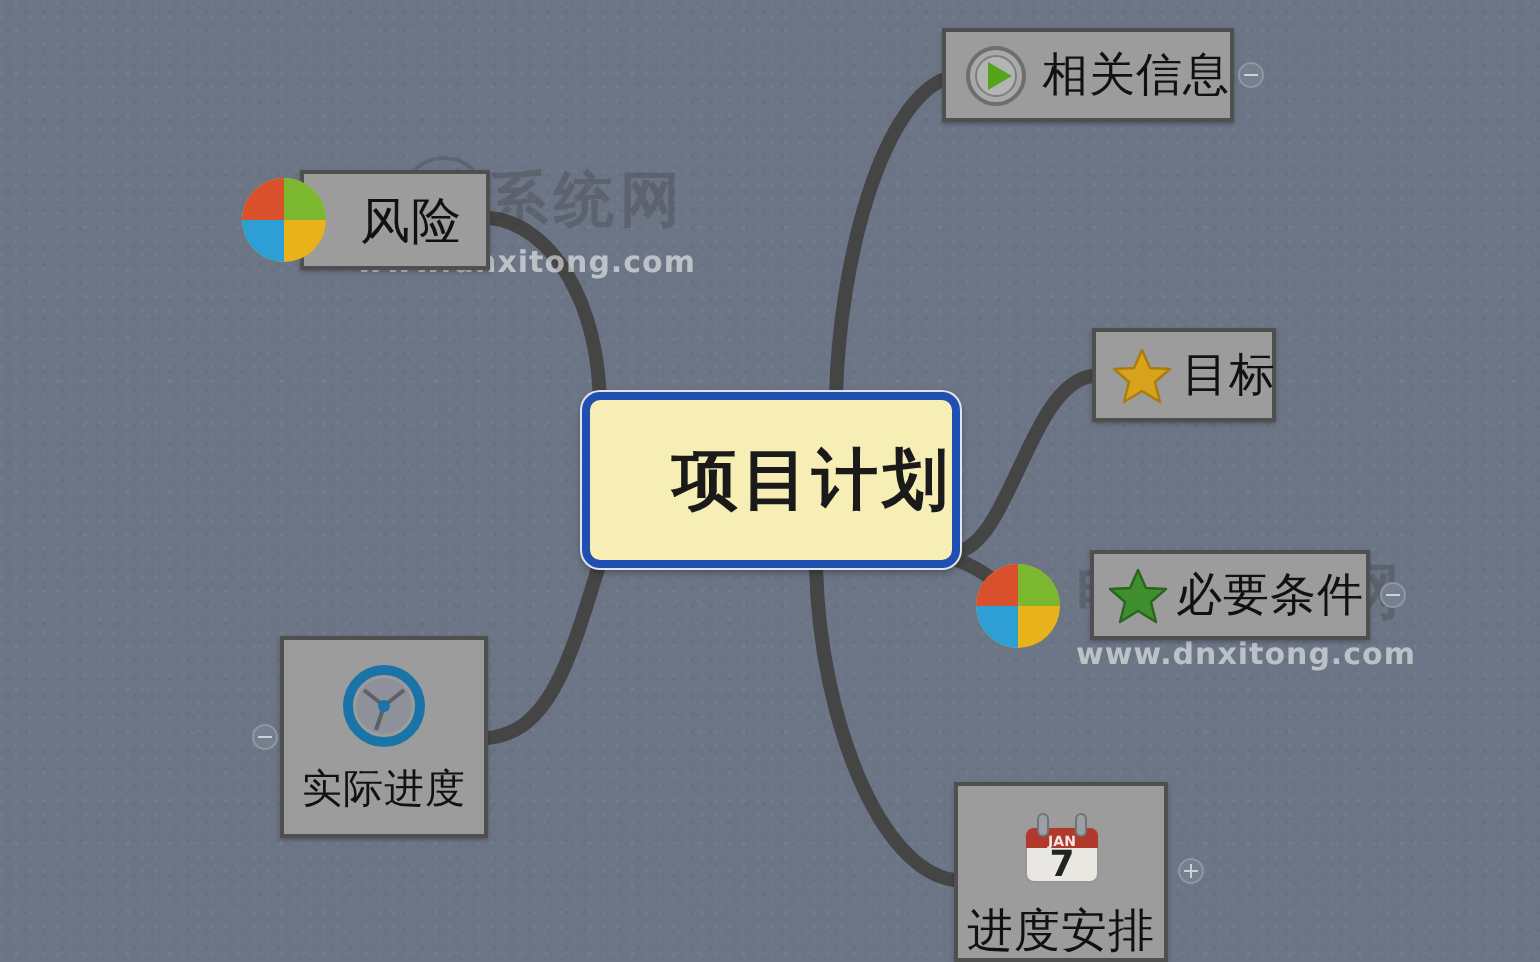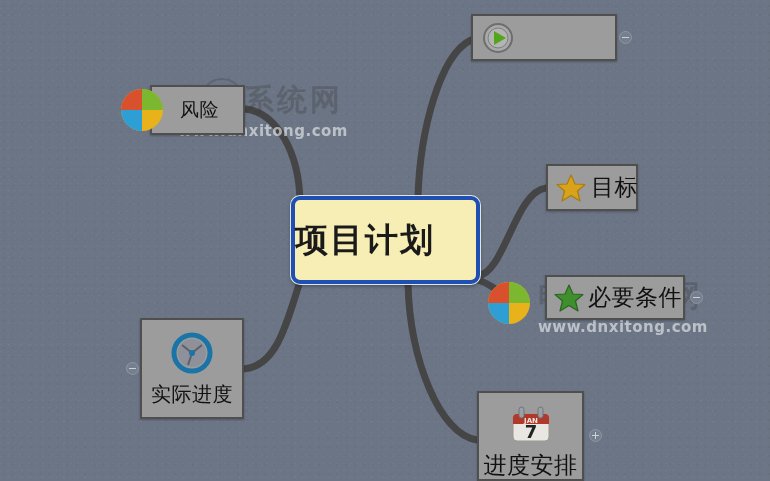--- a/index.html
+++ b/index.html
@@ -43,40 +43,40 @@
     white-space:nowrap;
     letter-spacing:.5px;
   }
 
   
   #node-center{
     left:291px;top:196px;width:189px;height:88px;
     background:#f6eeb4;
     border:4px solid #1f4fb0;
     border-radius:9px;
-    justify-content:flex-start;
+    justify-content:flex-end;
     box-shadow:0 0 0 1px #dfe5ee, 0 2px 4px rgba(0,0,0,.35);
     z-index:4;
   }
   #node-center .label{
     font-size:33px;font-weight:bold;color:#1a1a1a;letter-spacing:2px;
   }
 
   
   #node-info{left:471px;top:14px;width:146px;height:47px;padding-left:8px;gap:6px;}
   #node-info .label{font-size:23px;}
 
   #node-goal{left:546px;top:164px;width:92px;height:47px;padding-left:7px;gap:4px;}
   #node-goal .label{font-size:23px;}
 
   #node-prereq{left:545px;top:275px;width:140px;height:45px;padding-left:6px;gap:3px;}
   #node-prereq .label{font-size:23px;}
 
   #node-risk{left:150px;top:85px;width:95px;height:50px;padding-left:28px;}
-  #node-risk .label{font-size:19px;}
+  #node-risk .label{font-size:25px;}
 
   
   #node-actual{
     left:140px;top:318px;width:104px;height:101px;
     flex-direction:column;justify-content:center;gap:4px;
   }
   #node-actual .label{font-size:20px;}
 
   #node-schedule{
     left:477px;top:391px;width:107px;height:90px;
@@ -162,20 +162,21 @@
   <div class="node" id="node-center">
     <span class="label">项目计划</span>
   </div>
 
   <div class="node" id="node-info">
     <svg class="icon" width="34" height="34" viewBox="0 0 34 34" xmlns="http://www.w3.org/2000/svg">
       <circle cx="17" cy="17" r="14" fill="#a9a9a9" stroke="#6e6e6e" stroke-width="2"></circle>
       <circle cx="17" cy="17" r="10" fill="#b4b4b4" stroke="#7d7d7d" stroke-width="1"></circle>
       <polygon points="13,10 25,17 13,24" fill="#55a51c"></polygon>
     </svg>
+    <span class="label">相关信息</span>
   </div>
   <div class="handle" id="handle-info">
     <span class="bar-h"></span>
   </div>
 
   <div class="node" id="node-prereq">
     <svg class="icon" width="32" height="32" viewBox="0 0 32 32" xmlns="http://www.w3.org/2000/svg">
       <polygon points="16,3 20,12 30,12.5 22.5,19 25,29 16,23.5 7,29 9.5,19 2,12.5 12,12" fill="#3f8f2e" stroke="#2b6420" stroke-width="1.2" stroke-linejoin="round"></polygon>
     </svg>
     <span class="label">必要条件</span>

